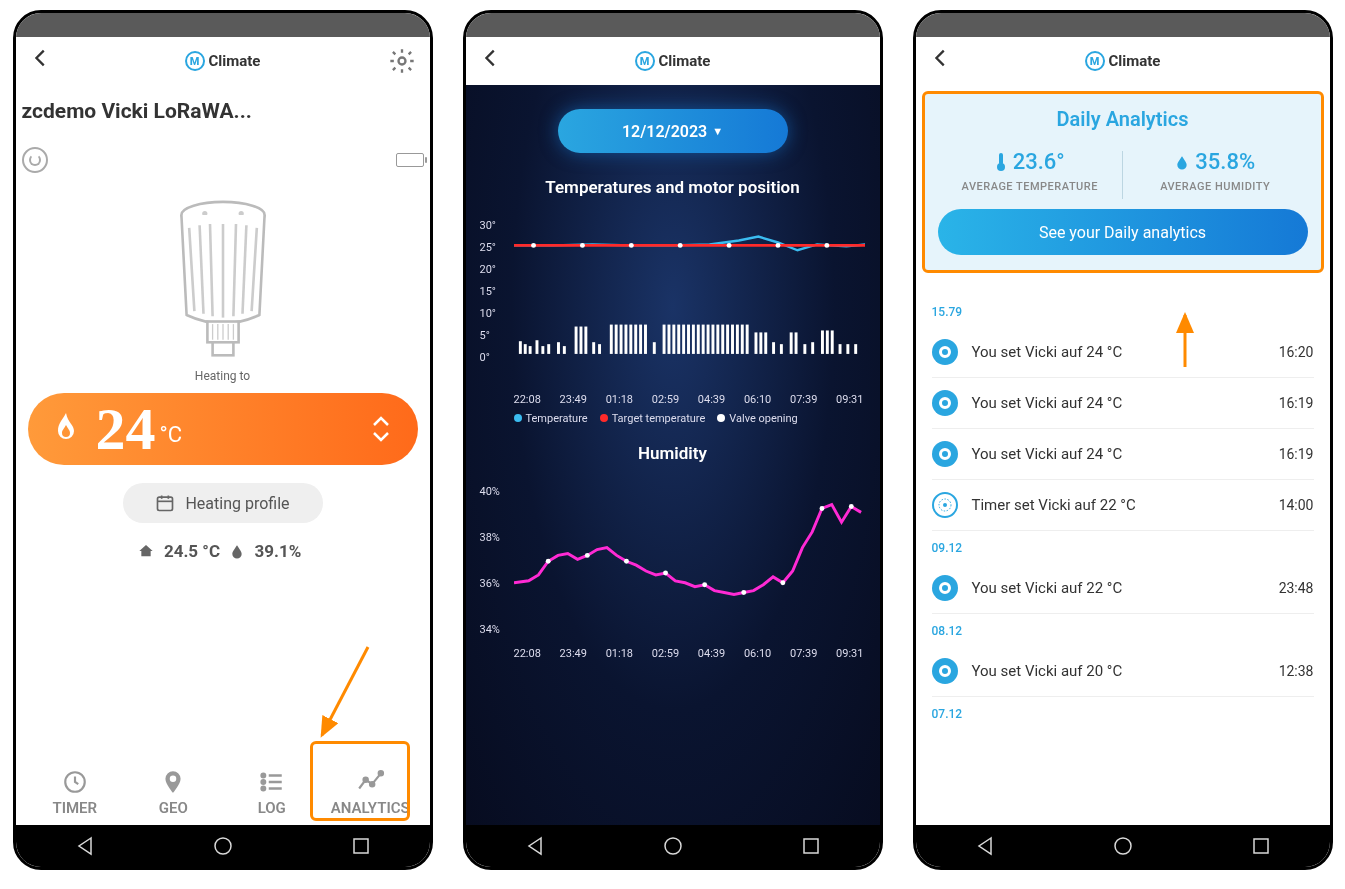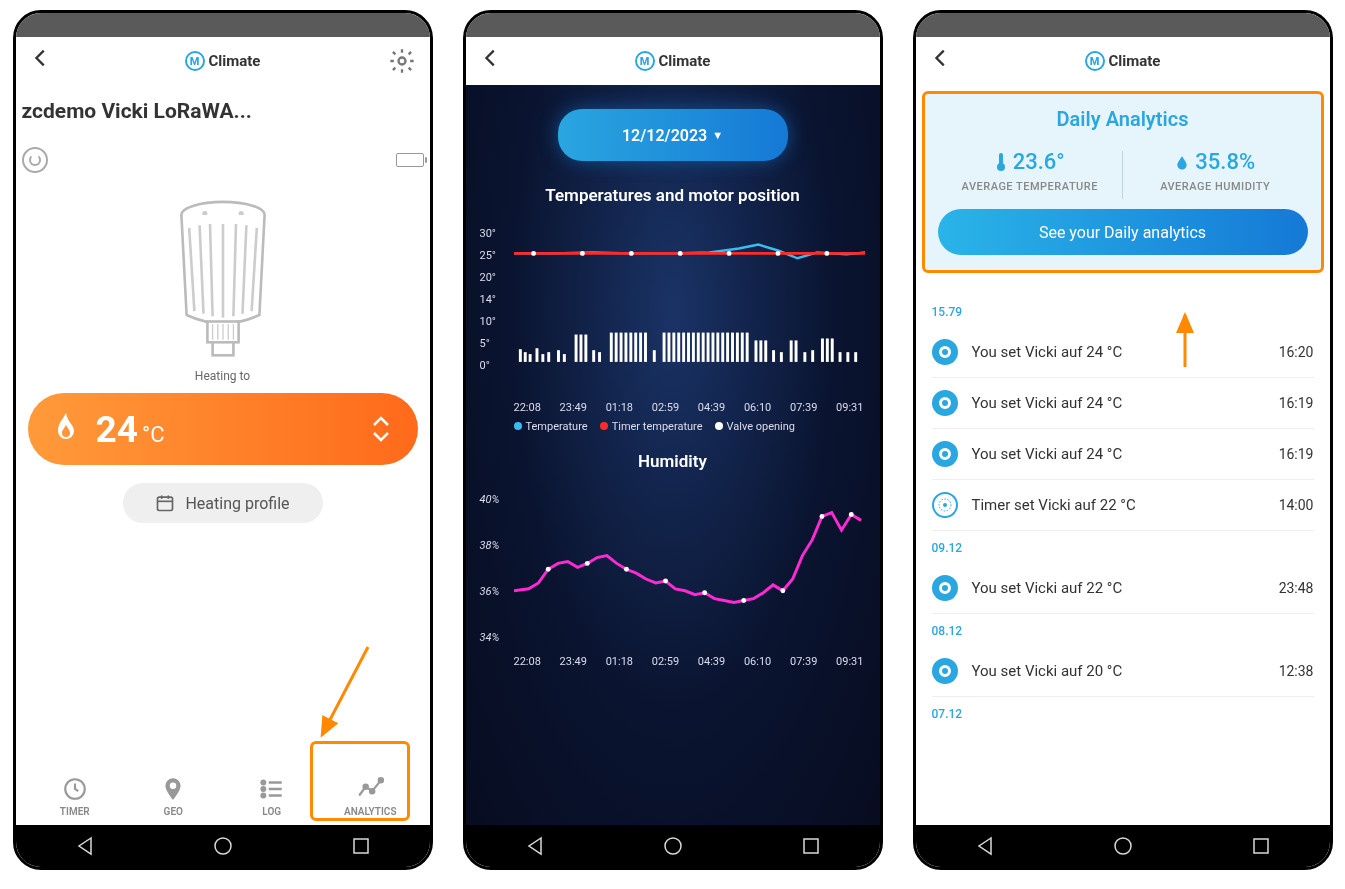--- a/index.html
+++ b/index.html
@@ -108,21 +108,21 @@
     background: linear-gradient(90deg, #ff9a3a, #ff6a1a);
     border-radius: 36px;
     height: 72px;
     display: flex;
     align-items: center;
     padding: 0 26px;
     color: #fff;
     margin: 0 6px 18px;
   }
   .flame { font-size: 22px; margin-right: 18px; }
-  .temp-big { font-size: 37px; font-weight: 700; }
+  .temp-big { font-size: 60px; font-weight: 700; font-family: Liberation Serif, serif; }
   .temp-unit { font-size: 22px; align-self: center; margin-left: 4px; margin-top: 10px;}
   .updown { margin-left: auto; font-size: 26px; display:flex; flex-direction:column; gap:-4px; line-height:.6;}
   .profile-pill {
     background: #efefef;
     border-radius: 24px;
     height: 40px;
     display: flex;
     align-items: center;
     justify-content: center;
     gap: 10px;
@@ -131,21 +131,21 @@
     color: #555;
     font-size: 16px;
   }
   .readings { text-align: center; color: #555; font-weight: 700; font-size: 17px; margin-bottom: 6px;}
   .readings span { margin: 0 6px; }
   .s1-tabs {
     display: flex;
     justify-content: space-around;
     padding: 10px 4px 8px;
     color: #888;
-    font-size: 10px;
+    font-size: 15px;
     font-weight: 600;
     margin-top: auto;
   }
   .s1-tab { display: flex; flex-direction: column; align-items: center; gap: 4px; width:78px;}
   .s1-tab svg { width: 30px; height: 26px; }
   .s1-arrow {
     position: absolute;
     right: 68px; bottom: 170px;
     color: #ff8a00;
   }
@@ -158,36 +158,36 @@
   .s2-body {
     flex: 1;
     background: radial-gradient(ellipse at 50% 30%, #1a3366 0%, #0a1430 55%, #070c20 100%);
     color: #fff;
     padding: 18px 14px 10px;
     display: flex; flex-direction: column;
   }
   .date-pill {
     background: linear-gradient(90deg, #2aa6e0, #1579d6);
     border-radius: 24px;
-    width: 230px; height: 52px;
+    width: 230px; height: 44px;
     margin: 6px auto 24px;
     display: flex; align-items: center; justify-content: center;
     gap: 5px;
     font-size: 16px; font-weight: 600;
     box-shadow: 0 0 18px #1579d688;
   }
   .date-pill .tri { font-size: 11px; }
   .chart-title { text-align: center; font-size: 17px; font-weight: 600; margin-bottom: 22px;}
   .chart-wrap { position: relative; height: 170px; margin-bottom: 4px;}
   .y-tick { position: absolute; left: 0; font-size: 11px; color: #dde;}
   .x-ticks { display: flex; justify-content: space-between; font-size: 11px; color: #dde; padding: 0 2px 0 34px; margin-bottom: 6px;}
   .legend { display: flex; gap: 12px; font-size: 11px; color: #dde; padding-left: 34px; margin-bottom: 18px; flex-wrap: wrap;}
   .legend .dot { display:inline-block; width:8px; height:8px; border-radius:50%; margin-right:4px;}
   .chart-svg { position: absolute; left: 34px; top: 0; right: 0; bottom: 0; }
-  .hum-wrap { position:relative; height: 160px; margin-bottom: 2px; font-style: italic;}
+  .hum-wrap { position:relative; height: 160px; margin-bottom: 2px;}
   
   .s3-body { flex: 1; background: #fff; display: flex; flex-direction: column; overflow:hidden;gap:20px;}
   .analytics-card {
     background: #e6f4fb;
     margin: 8px 8px 0;
     padding: 14px 14px 16px;
     border-radius: 4px;
     position: relative;
   }
   .analytics-title { text-align: center; color: #2aa6e0; font-size: 20px; font-weight: 600; margin-bottom: 14px;}
@@ -289,20 +289,30 @@
     </div>
     <div class="profile-pill">
       <svg width="20" height="20" viewBox="0 0 24 24" fill="none" stroke="#666" stroke-width="2">
           <rect x="3" y="5" width="18" height="16" rx="2"></rect>
           <line x1="3" y1="10" x2="21" y2="10"></line>
           <line x1="8" y1="3" x2="8" y2="7"></line>
           <line x1="16" y1="3" x2="16" y2="7"></line>
         </svg>
       <span>Heating profile</span>
     </div>
+    <div class="readings">
+      <svg width="16" height="16" viewBox="0 0 24 24" fill="#666" style="vertical-align:-2px">
+          <path d="M12 3 L2 12 h3 v8 h14 v-8 h3 Z"></path>
+        </svg>
+      <span>24.5 °C</span>
+      <svg width="14" height="16" viewBox="0 0 24 24" fill="#666" style="vertical-align:-2px">
+          <path d="M12 2 C7 10 4 13 4 17 a8 8 0 0 0 16 0 C20 13 17 10 12 2 Z"></path>
+        </svg>
+      <span>39.1%</span>
+    </div>
 
     <div class="s1-tabs">
       <div class="s1-tab">
         <svg viewBox="0 0 24 24" fill="none" stroke="#999" stroke-width="2">
             <circle cx="12" cy="12" r="9"></circle>
             <path d="M12 7v5l3 2"></path>
           </svg>
         <span>TIMER</span>
       </div>
       <div class="s1-tab">
@@ -376,21 +386,21 @@
       <span>12/12/2023</span>
       <span class="tri">▼</span>
     </div>
 
     <div class="chart-title">Temperatures and motor position</div>
 
     <div class="chart-wrap">
       <span class="y-tick" style="top:0">30°</span>
       <span class="y-tick" style="top:22px">25°</span>
       <span class="y-tick" style="top:44px">20°</span>
-      <span class="y-tick" style="top:66px">14°</span>
+      <span class="y-tick" style="top:66px">15°</span>
       <span class="y-tick" style="top:88px">10°</span>
       <span class="y-tick" style="top:110px">5°</span>
       <span class="y-tick" style="top:132px">0°</span>
       <svg class="chart-svg" viewBox="0 0 360 140" preserveAspectRatio="none">
 
         <g fill="#fff">
           <rect x="5" y="125" width="3" height="13"></rect>
             <rect x="10" y="128" width="3" height="10"></rect>
             <rect x="15" y="130" width="3" height="8"></rect>
           <rect x="22" y="124" width="3" height="14"></rect>
@@ -466,21 +476,21 @@
         <span>23:49</span>
       <span>01:18</span>
         <span>02:59</span>
       <span>04:39</span>
         <span>06:10</span>
       <span>07:39</span>
         <span>09:31</span>
     </div>
     <div class="legend">
       <span><span class="dot" style="background:#3bbcf0"></span><span>Temperature</span></span>
-      <span><span class="dot" style="background:#ff2a2a"></span><span>Timer temperature</span></span>
+      <span><span class="dot" style="background:#ff2a2a"></span><span>Target temperature</span></span>
       <span><span class="dot" style="background:#fff"></span><span>Valve opening</span></span>
     </div>
 
     <div class="chart-title">Humidity</div>
 
     <div class="hum-wrap">
       <span class="y-tick" style="top:0">40%</span>
       <span class="y-tick" style="top:46px">38%</span>
       <span class="y-tick" style="top:92px">36%</span>
       <span class="y-tick" style="top:138px">34%</span>

